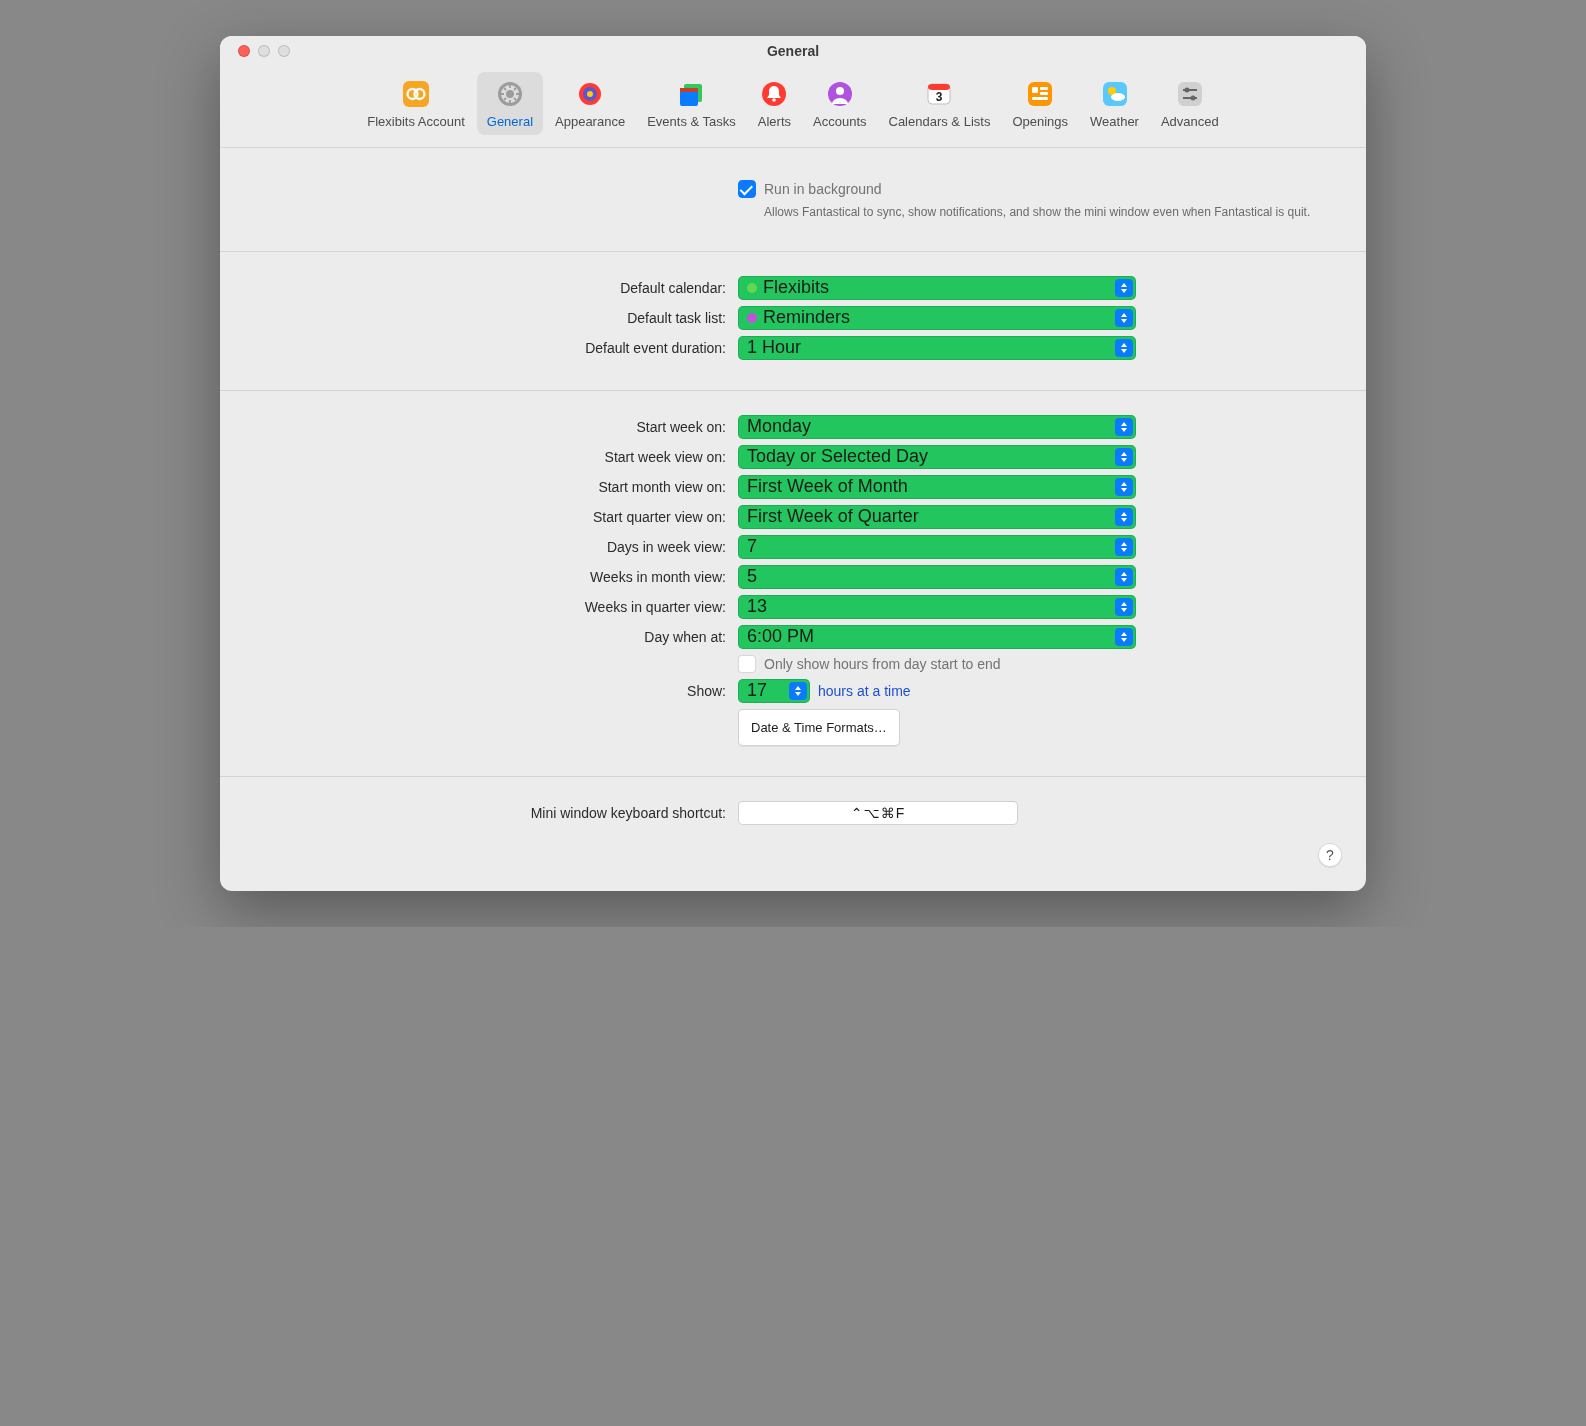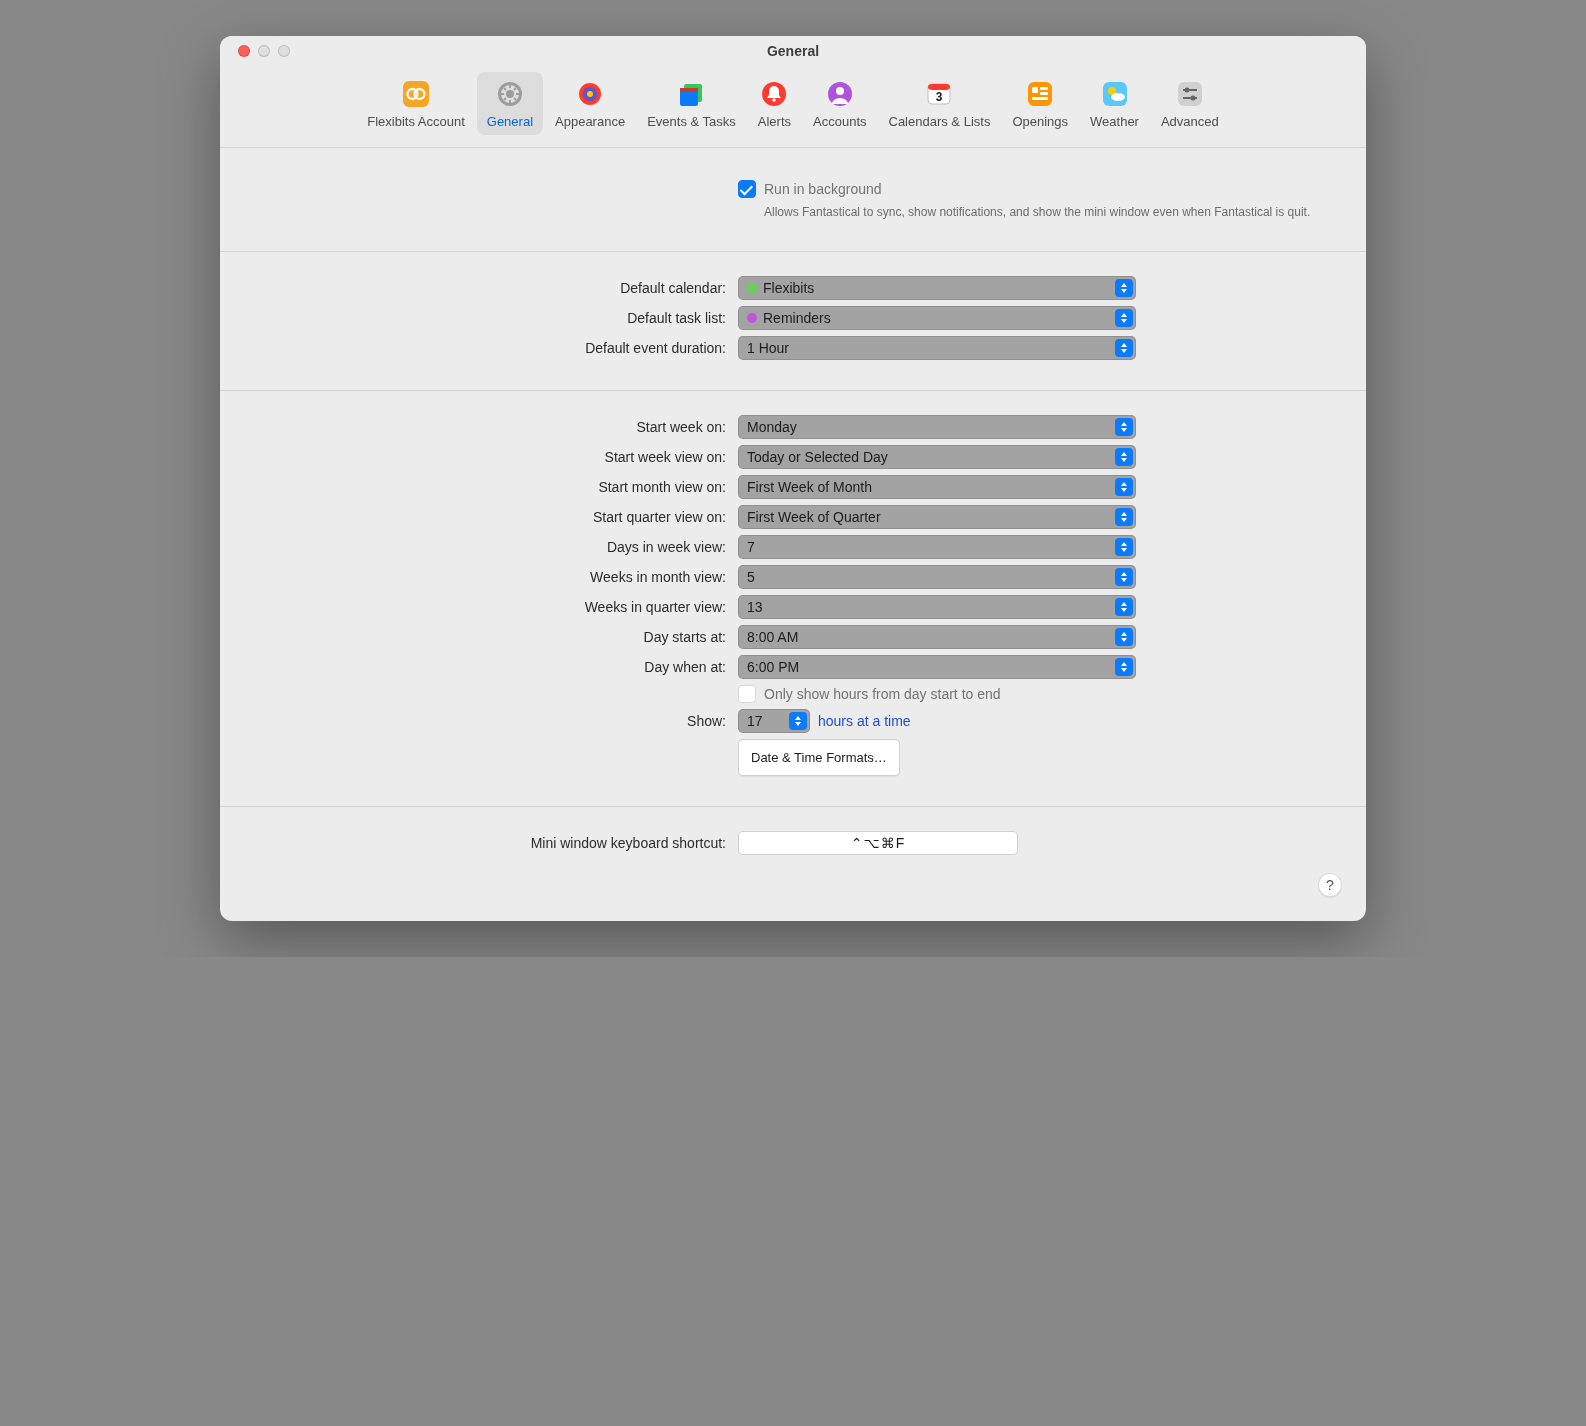--- a/index.html
+++ b/index.html
@@ -125,28 +125,28 @@
   }
   .subtext {
     font-size: 12px;
     color: #6b6b6b;
     line-height: 1.4;
     max-width: 560px;
   }
   .select {
     height: 24px;
     width: 398px;
-    background: #a3a3a3;
+    background: #22c55e;
     border: 1px solid rgba(0,0,0,.12);
     border-radius: 5px;
     display: flex;
     align-items: center;
     padding-left: 8px;
     position: relative;
-    font-size: 14px;
+    font-size: 18px;
     cursor: default;
   }
   .select .stepper {
     position: absolute;
     right: 2px; top: 2px; bottom: 2px;
     width: 18px;
     border-radius: 4px;
     background: #0a7aff;
     display: flex;
     flex-direction: column;
@@ -456,29 +456,20 @@
       <div class="row">
         <div class="label-col">Weeks in quarter view:</div>
         <div class="field-col">
           <div class="select">
               <span>13</span>
               <span class="stepper"></span>
             </div>
         </div>
       </div>
       <div class="row">
-        <div class="label-col">Day starts at:</div>
-        <div class="field-col">
-          <div class="select">
-              <span>8:00 AM</span>
-              <span class="stepper"></span>
-            </div>
-        </div>
-      </div>
-      <div class="row">
         <div class="label-col">Day when at:</div>
         <div class="field-col">
           <div class="select">
               <span>6:00 PM</span>
               <span class="stepper"></span>
             </div>
         </div>
       </div>
       <div class="row">
         <div class="label-col"></div>

